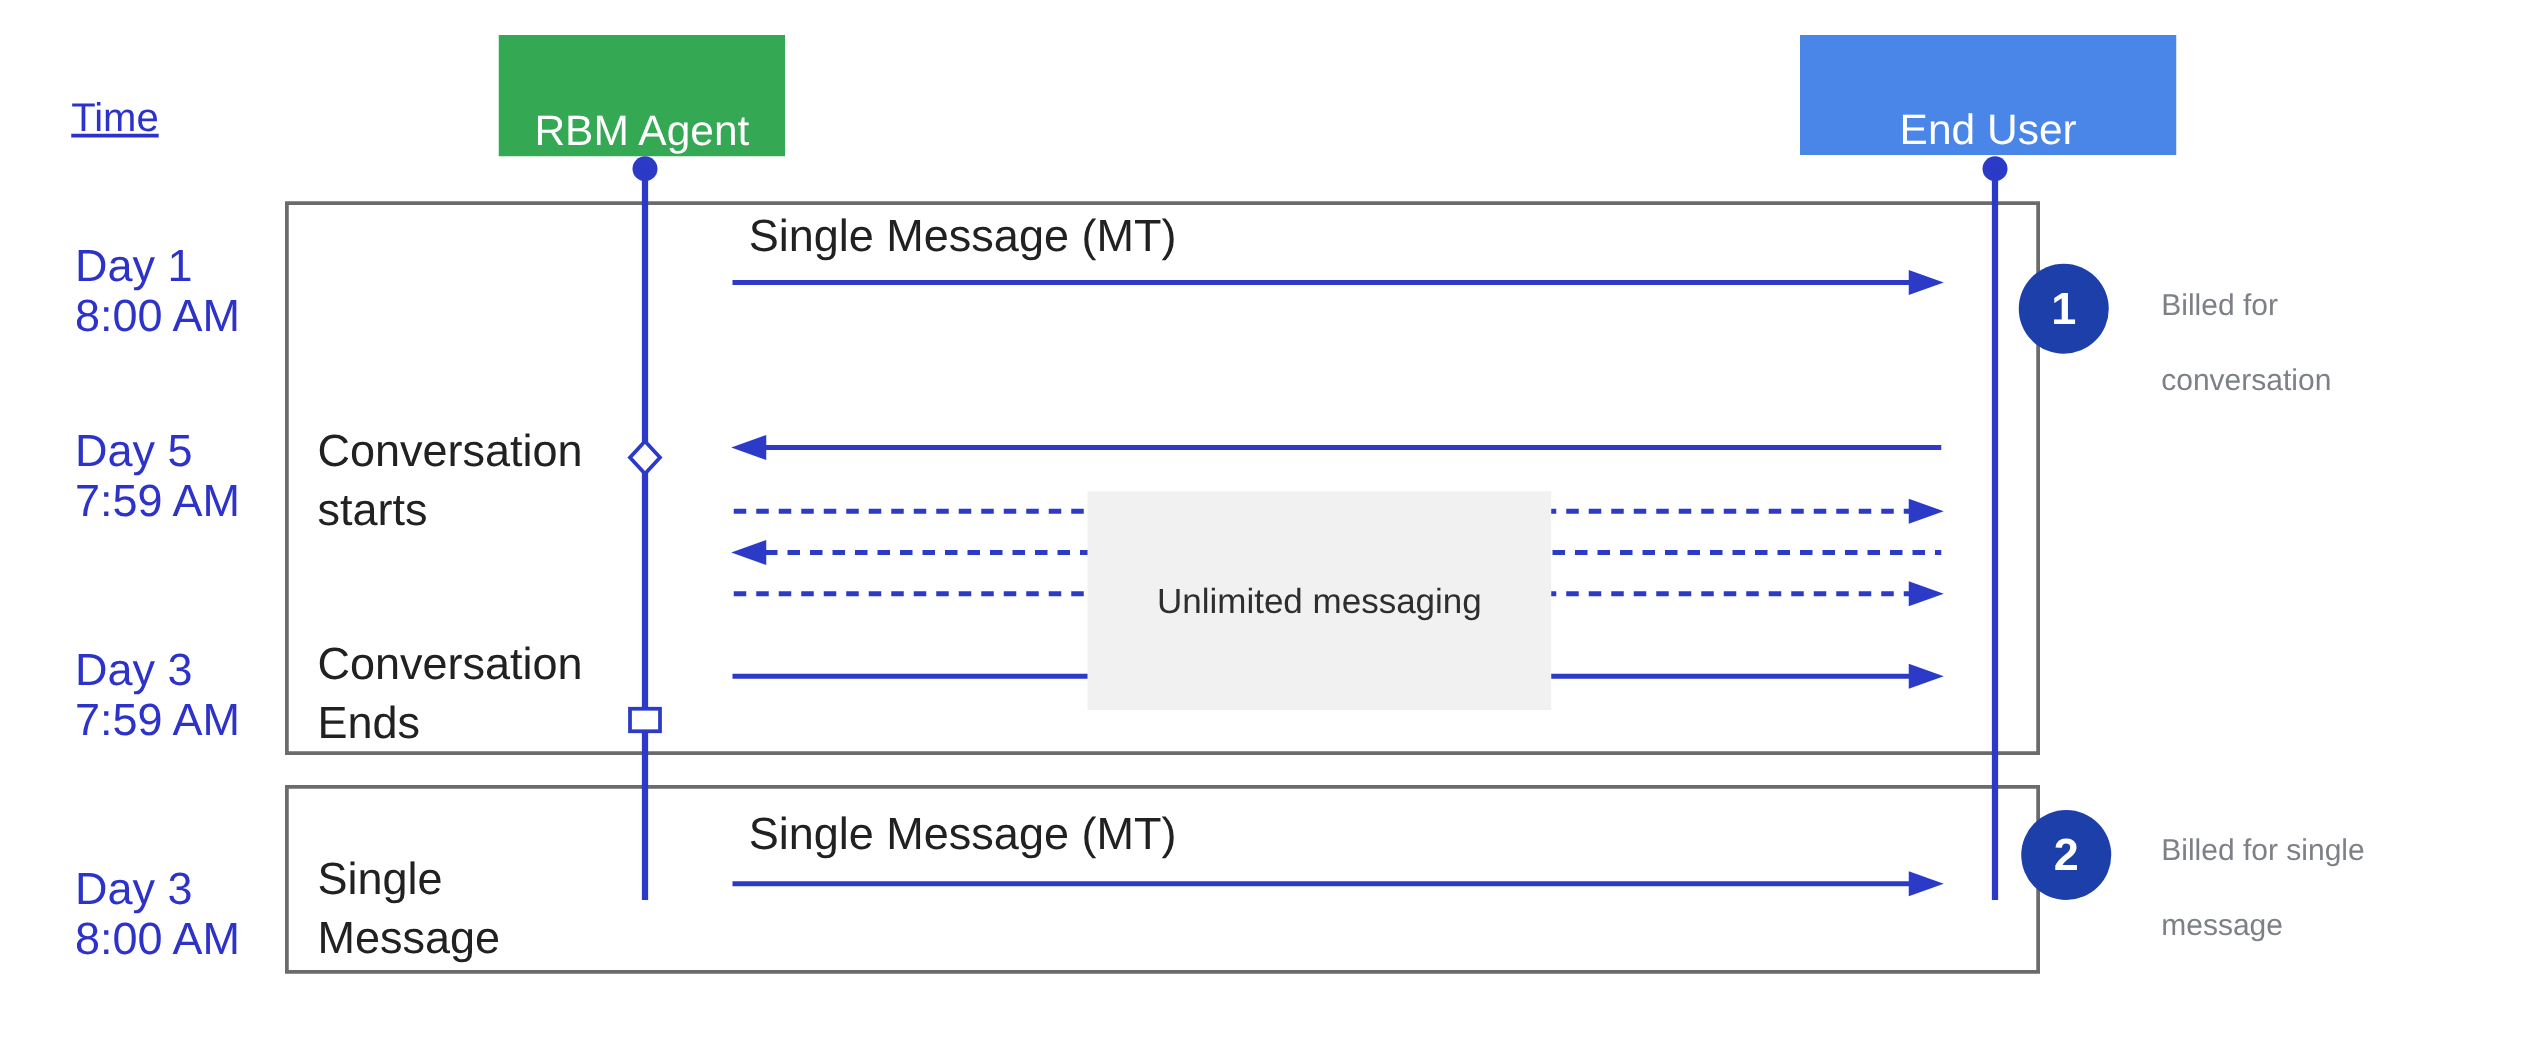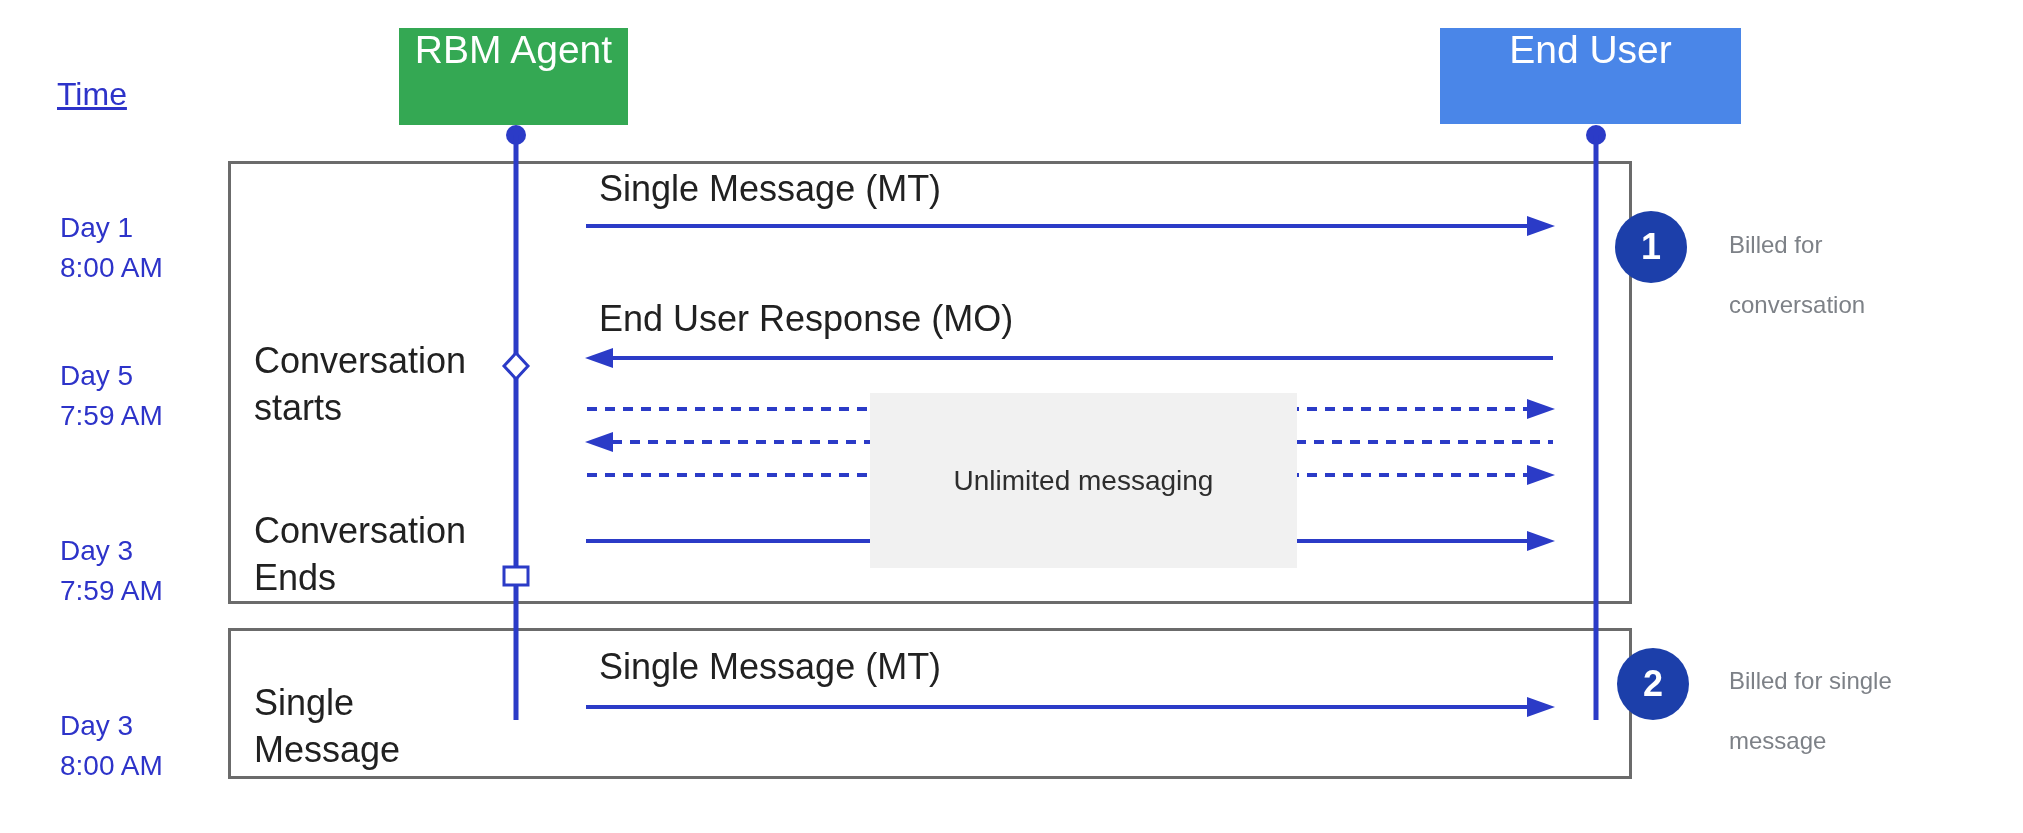--- a/index.html
+++ b/index.html
@@ -2,53 +2,53 @@
 <html style="--line-blue: #2b3bc7; --label-blue: #2d33c9; --agent-green: #34a853; --end-user-blue: #4a86e8; --badge-blue: #1c3faa; --note-bg: #f1f1f1; --frame-border: #6b6b6b; --message-text: #212121; --annotation-gray: #7d8187;"><head>
 <meta charset="utf-8">
 <style>
   html,body{margin:0;padding:0;background:#fff;}
   .stage{
     position:relative;width:2023px;height:833px;background:#fff;overflow:hidden;
     font-family:"Liberation Sans","DejaVu Sans",sans-serif;
   }
   
   .actor{
-    position:absolute;top:28px;display:flex;align-items:flex-start;justify-content:center;
-    color:#fff;font-size:39px;z-index:2;
+    position:absolute;top:28px;display:flex;align-items:flex-end;justify-content:center;
+    color:#fff;font-size:34px;z-index:2;
   }
   .actor.agent{left:399px;width:229px;height:97px;background:var(--agent-green,#34a853);}
   .actor.user {left:1440px;width:301px;height:96px;background:var(--end-user-blue,#4a86e8);}
   
   .time-label{
     position:absolute;left:57px;top:76px;font-size:32px;
     color:var(--label-blue,#2d33c9);text-decoration:underline;z-index:5;
   }
   .tick{
-    position:absolute;left:60px;font-size:28px;line-height:40px;
-    color:var(--label-blue,#2d33c9);z-index:5;white-space:nowrap;margin-top:15px;
+    position:absolute;left:60px;font-size:36px;line-height:40px;
+    color:var(--label-blue,#2d33c9);z-index:5;white-space:nowrap;
   }
   .tick.t0{top:193px}.tick.t1{top:341px}.tick.t2{top:516px}.tick.t3{top:691px}
   
   .frame{
     position:absolute;left:228px;width:1404px;box-sizing:border-box;
     border:3px solid var(--frame-border,#6b6b6b);background:transparent;z-index:1;
   }
   .frame.f1{top:161px;height:443px;}
   .frame.f2{top:628px;height:151px;}
   
   svg.wires{position:absolute;left:0;top:0;z-index:2;}
   .life{stroke:var(--line-blue,#2b3bc7);stroke-width:5;}
   .dot{fill:var(--line-blue,#2b3bc7);}
   .msg{stroke:var(--line-blue,#2b3bc7);stroke-width:4;fill:none;}
   .dash{stroke-dasharray:10 8;}
   .head{fill:var(--line-blue,#2b3bc7);stroke:none;}
   .marker{fill:#fff;stroke:var(--line-blue,#2b3bc7);stroke-width:3;}
   
   .note{
-    position:absolute;left:870px;top:393px;width:427px;height:175px;
+    position:absolute;left:870px;top:393px;width:371px;height:175px;
     background:var(--note-bg,#f1f1f1);display:flex;flex-direction:column;
     align-items:center;justify-content:center;z-index:3;
     font-size:28px;line-height:37px;color:#2e2e2e;text-align:center;
   }
   
   .msg-label{
     position:absolute;left:599px;font-size:36px;color:var(--message-text,#212121);
     z-index:5;white-space:nowrap;
   }
   .msg-label.m1{top:168px}.msg-label.m2{top:298px}.msg-label.m3{top:646px}
@@ -162,21 +162,20 @@
   <div class="event-label ends">
     <div>Conversation</div>
     <div>Ends</div>
   </div>
   <div class="event-label single">
     <div>Single</div>
     <div>Message</div>
   </div>
 
   <div class="msg-label m1">Single Message (MT)</div>
-  <div class="msg-label m2">End User Response (MO)</div>
   <div class="msg-label m3">Single Message (MT)</div>
 
   <div class="badge b1">
     <span>1</span>
   </div>
   <div class="annotation a1">
     <div>Billed for</div>
     <div>conversation</div>
   </div>
   <div class="badge b2">

